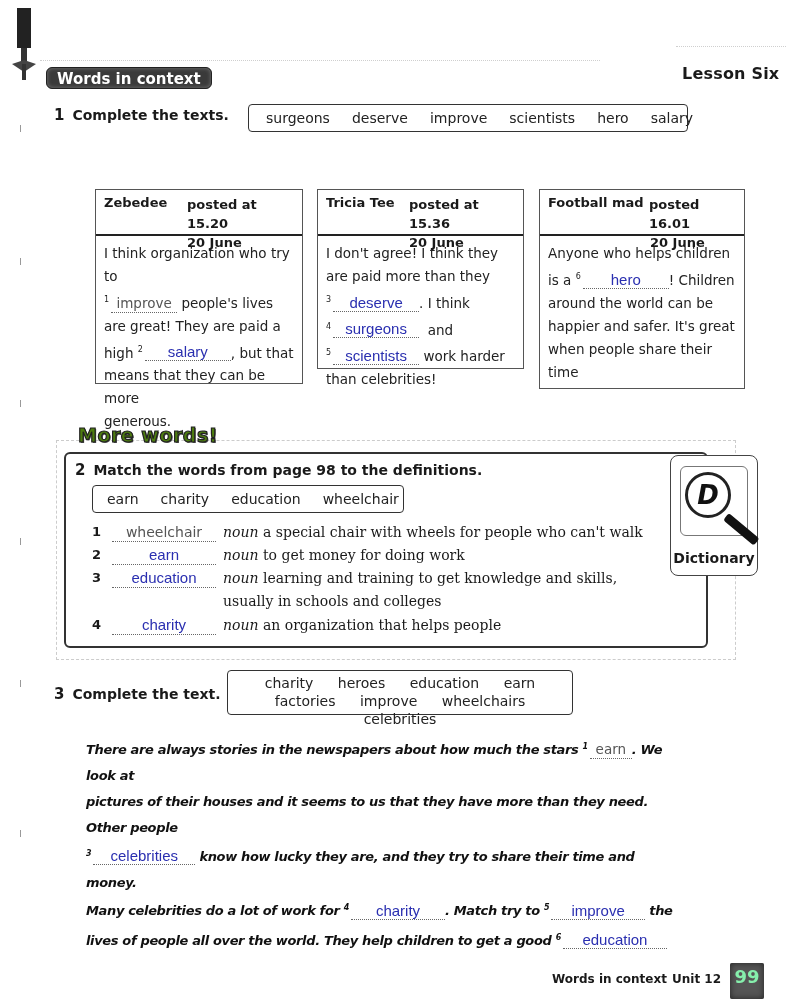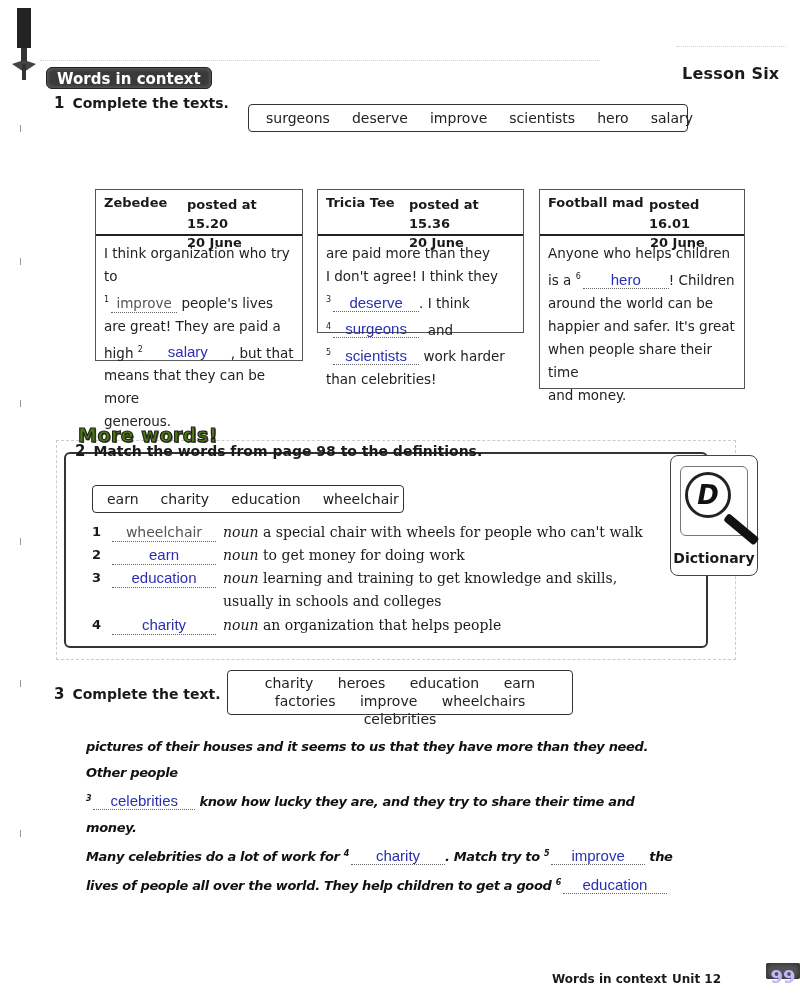--- a/index.html
+++ b/index.html
@@ -59,22 +59,22 @@
   .wordbox2 { left: 227px; top: 670px; width: 346px; height: 45px; border: 1.5px solid #333; border-radius: 4px;
     font-size: 14px; color: #222; text-align: center; line-height: 18px; padding-top: 3px; }
   .wordbox2 span { margin: 0 10px; }
 
   .story { left: 86px; top: 734px; width: 600px; font-family: "DejaVu Sans", sans-serif; font-style: italic; font-weight: bold;
     font-size: 13px; line-height: 25.8px; color: #111; letter-spacing: -0.35px; }
   .story .blank { font-style: normal; font-weight: normal; letter-spacing: 0; }
 
   .footer-a { left: 552px; top: 972px; font-weight: bold; font-size: 12px; }
   .footer-b { left: 672px; top: 972px; font-weight: bold; font-size: 12px; }
-  .page-num { left: 730px; top: 963px; width: 34px; height: 16px; background: #555; color: #c4b5fd; font-weight: bold;
-    font-size: 18px; text-align: center; line-height: 28px; border-radius: 2px; box-shadow: inset 0 0 6px #222; margin-left: 36px; }
+  .page-num { left: 730px; top: 963px; width: 34px; height: 36px; background: #555; color: #86efac; font-weight: bold;
+    font-size: 18px; text-align: center; line-height: 28px; border-radius: 2px; box-shadow: inset 0 0 6px #222; }
 
   .margin-mark { width: 1px; height: 7px; background: #999; }
 </style>
 </head>
 <body>
 
 <svg class="abs pen" viewBox="0 0 26 74">
   <rect x="5" y="2" width="14" height="40" fill="#222"></rect>
   <rect x="9" y="42" width="6" height="14" fill="#333"></rect>
   <path d="M0 58 L12 54 L24 58 L12 66 Z" fill="#444"></path>
@@ -86,61 +86,61 @@
 
 <div class="abs section-badge">Words in context</div>
 
 <div class="abs margin-mark" style="left:20px;top:125px"></div>
 <div class="abs margin-mark" style="left:20px;top:258px"></div>
 <div class="abs margin-mark" style="left:20px;top:400px"></div>
 <div class="abs margin-mark" style="left:20px;top:538px"></div>
 <div class="abs margin-mark" style="left:20px;top:680px"></div>
 <div class="abs margin-mark" style="left:20px;top:830px"></div>
 
-<div class="abs task-title" style="left:54px;top:94px">
+<div class="abs task-title" style="left:54px;top:106px">
   <span class="task-num">1</span><span>Complete the texts.</span>
 </div>
 <div class="abs wordbox" style="left:248px;top:104px;width:440px;height:28px;padding-left:6px">
   <span>surgeons</span>
   <span>deserve</span>
   <span>improve</span>
   <span>scientists</span>
   <span>hero</span>
   <span>salary</span>
 </div>
 
-<div class="abs post" style="left:95px;top:189px;width:208px;height:172px">
+<div class="abs post" style="left:95px;top:189px;width:208px;height:195px">
   <div class="post-head">
     <div class="post-author">Zebedee</div>
     <div class="post-time" style="left:91px">
       <div>posted at 15.20</div>
       <div>20 June</div>
     </div>
   </div>
   <div class="post-body">
     <div>I think organization who try to</div>
     <div><sup class="n">1</sup><span class="blank gray" style="width:66px">improve</span> <span>people's lives</span></div>
     <div>are great! They are paid a</div>
     <div><span>high</span> <sup class="n">2</sup><span class="blank" style="width:86px">salary</span><span>, but that</span></div>
     <div>means that they can be more</div>
     <div>generous.</div>
   </div>
 </div>
 
-<div class="abs post" style="left:317px;top:189px;width:207px;height:144px">
+<div class="abs post" style="left:317px;top:189px;width:207px;height:180px">
   <div class="post-head">
     <div class="post-author">Tricia Tee</div>
     <div class="post-time" style="left:91px">
       <div>posted at 15.36</div>
       <div>20 June</div>
     </div>
   </div>
   <div class="post-body">
+    <div>I don't agree! I think they</div>
     <div>are paid more than they</div>
-    <div>I don't agree! I think they</div>
     <div><sup class="n">3</sup><span class="blank" style="width:86px">deserve</span><span>. I think</span></div>
     <div><sup class="n">4</sup><span class="blank" style="width:86px">surgeons</span> &nbsp;<span>and</span></div>
     <div><sup class="n">5</sup><span class="blank" style="width:86px">scientists</span> <span>work harder</span></div>
     <div>than celebrities!</div>
   </div>
 </div>
 
 <div class="abs post" style="left:539px;top:189px;width:206px;height:200px">
   <div class="post-head">
     <div class="post-author">Football mad</div>
@@ -148,29 +148,28 @@
       <div>posted 16.01</div>
       <div style="padding-left:1px">20 June</div>
     </div>
   </div>
   <div class="post-body">
     <div>Anyone who helps children</div>
     <div><span>is a</span> <sup class="n">6</sup><span class="blank" style="width:86px">hero</span><span>! Children</span></div>
     <div>around the world can be</div>
     <div>happier and safer. It's great</div>
     <div>when people share their time</div>
-    <div>and money.</div>
   </div>
 </div>
 
 <div class="abs mw-frame"></div>
 <div class="abs mw-box"></div>
 <div class="abs mw-badge">More words!</div>
 
-<div class="abs task-title" style="left:75px;top:442px">
+<div class="abs task-title" style="left:75px;top:461px">
   <span class="task-num">2</span><span>Match the words from page 98 to the definitions.</span>
 </div>
 <div class="abs wordbox" style="left:92px;top:485px;width:312px;height:28px;padding-left:3px">
   <span>earn</span>
   <span>charity</span>
   <span>education</span>
   <span>wheelchair</span>
 </div>
 
 <div class="abs dict">
@@ -209,20 +208,21 @@
   </div>
   <div>
     <span>factories</span>
     <span>improve</span>
     <span>wheelchairs</span>
     <span>celebrities</span>
   </div>
 </div>
 
 <div class="abs story">
+  <div><span>There are always stories in the newspapers about how much the stars</span> <sup class="n">1</sup><span class="blank gray" style="width:42px">earn</span><span>. We look at</span></div>
   <div>pictures of their houses and it seems to us that they have more than they need. Other people</div>
   <div><sup class="n">3</sup><span class="blank" style="width:102px">celebrities</span> <span>know how lucky they are, and they try to share their time and money.</span></div>
   <div><span>Many celebrities do a lot of work for</span> <sup class="n">4</sup><span class="blank" style="width:94px">charity</span><span>. Match try to</span> <sup class="n">5</sup><span class="blank" style="width:94px">improve</span> <span>the</span></div>
   <div><span>lives of people all over the world. They help children to get a good</span> <sup class="n">6</sup><span class="blank" style="width:104px">education</span> </div>
 
 </div>
 
 <div class="abs footer-a">Words in context</div>
 <div class="abs footer-b">Unit 12</div>
 <div class="abs page-num">99</div>

